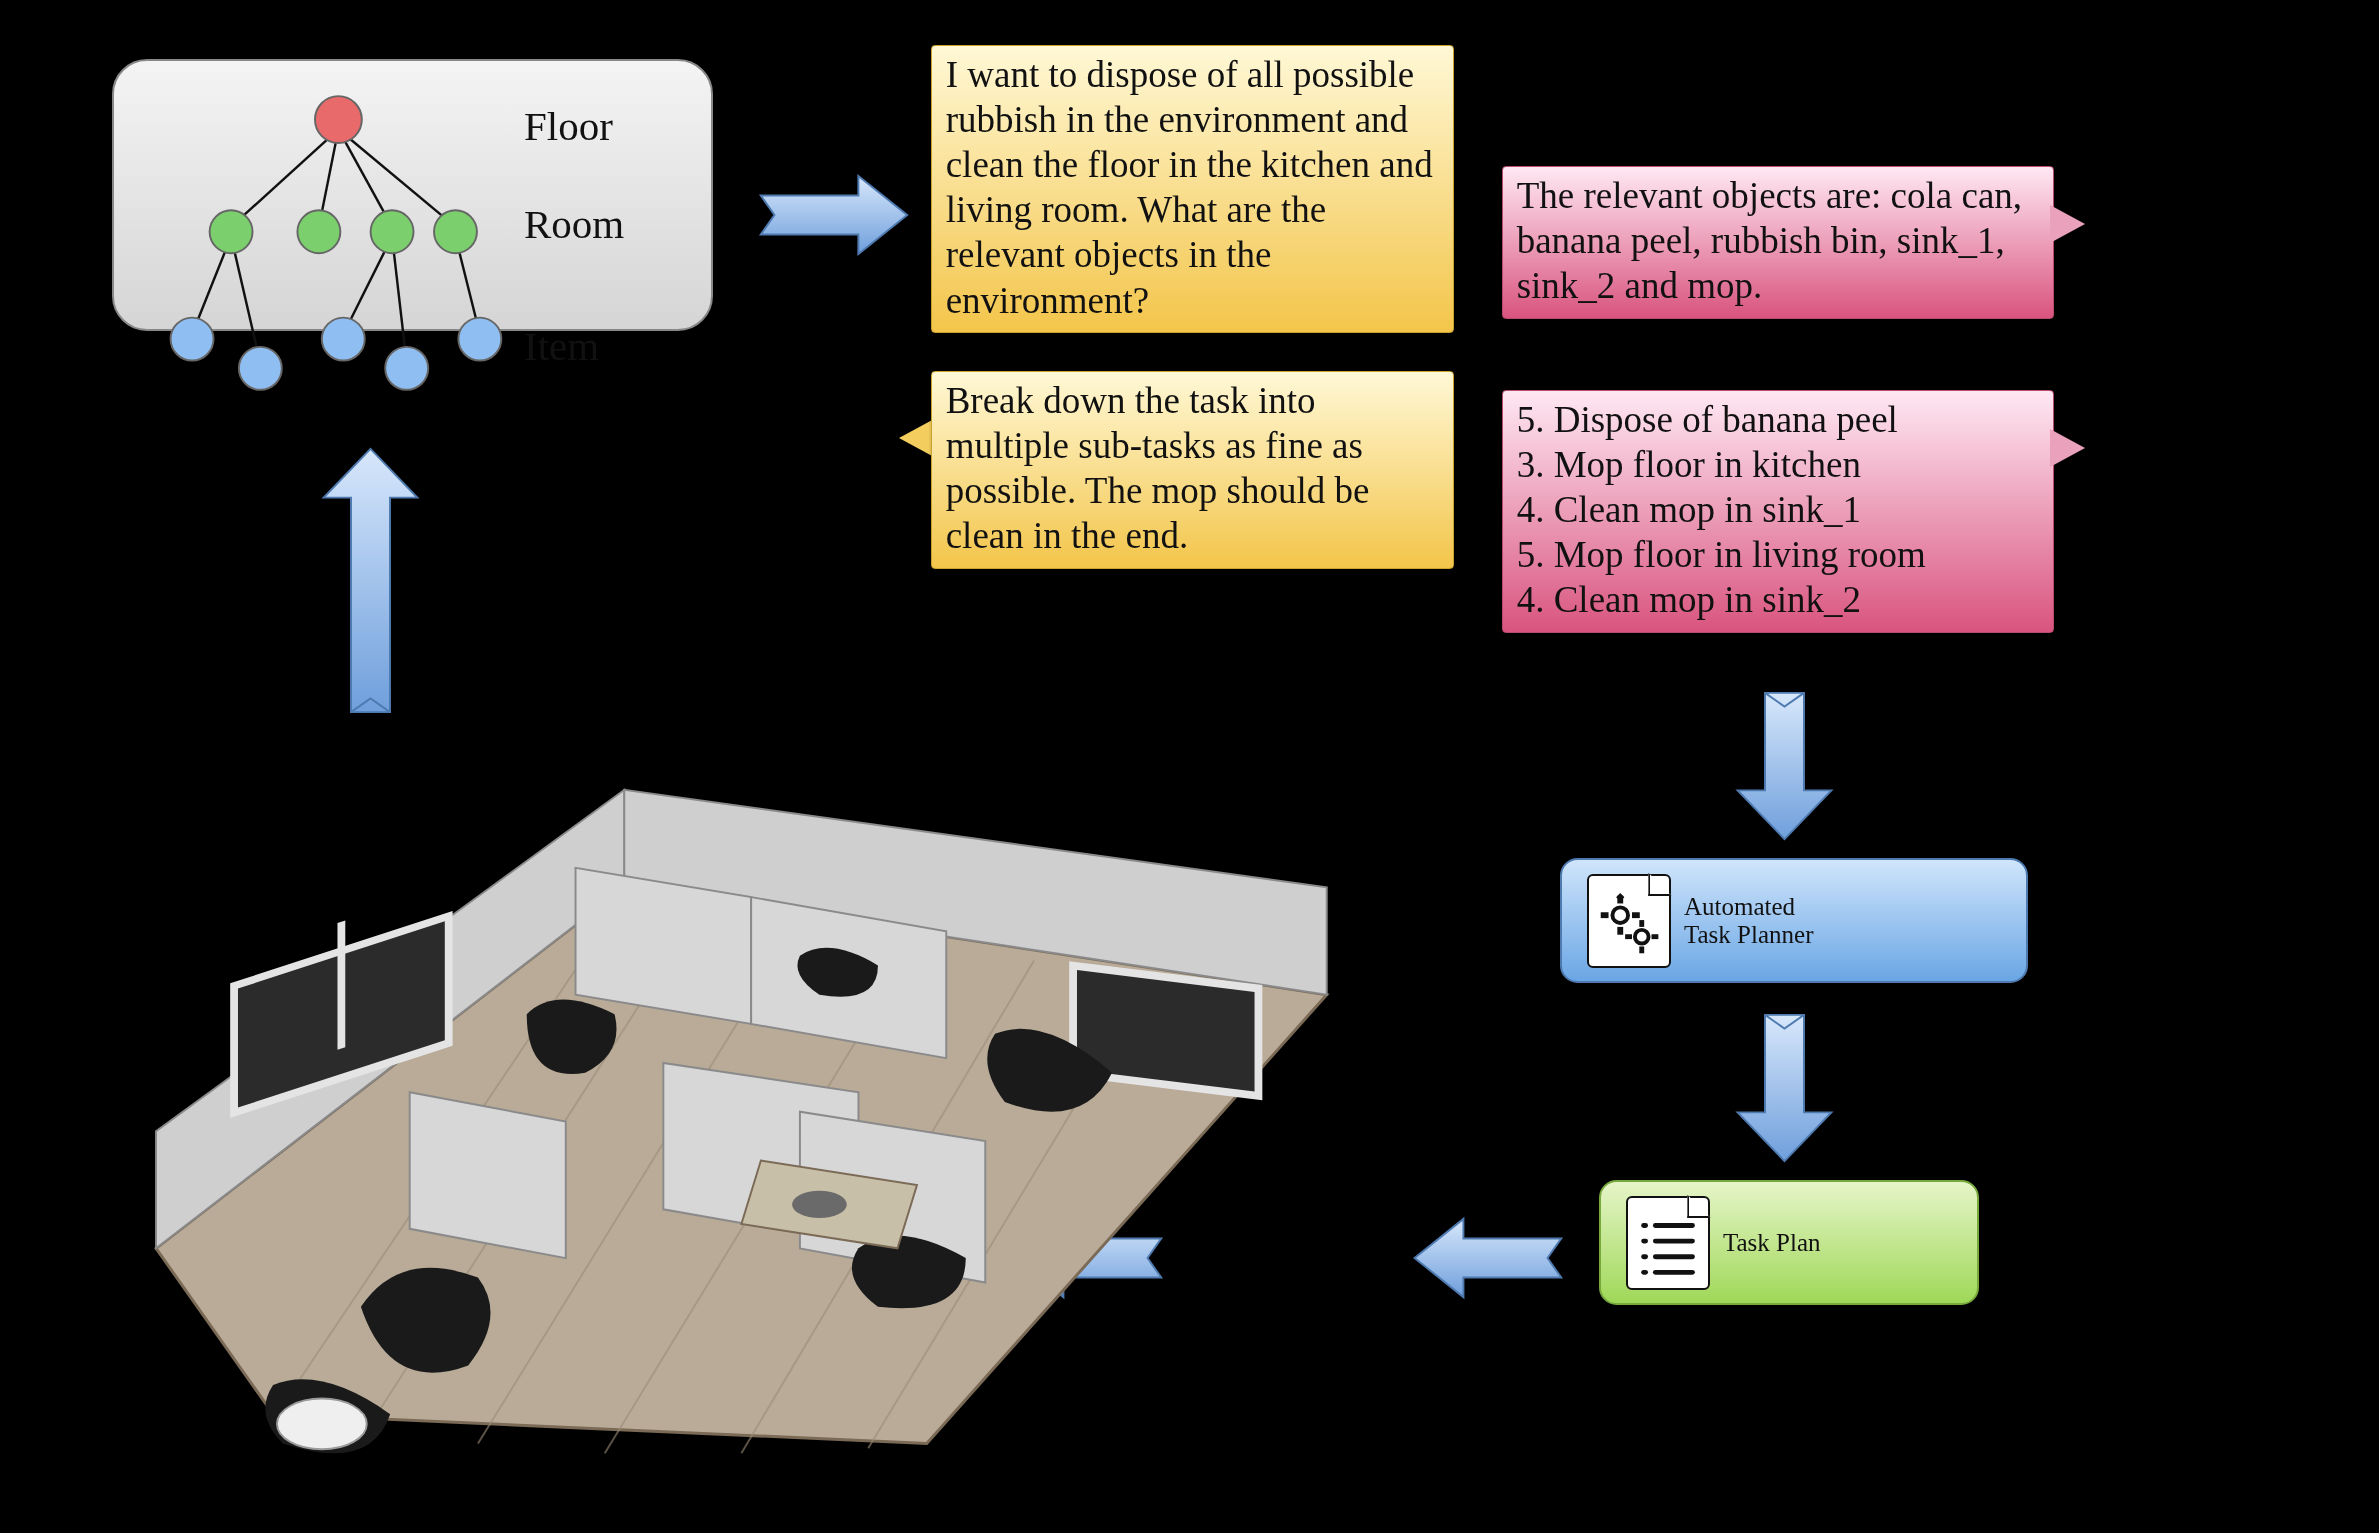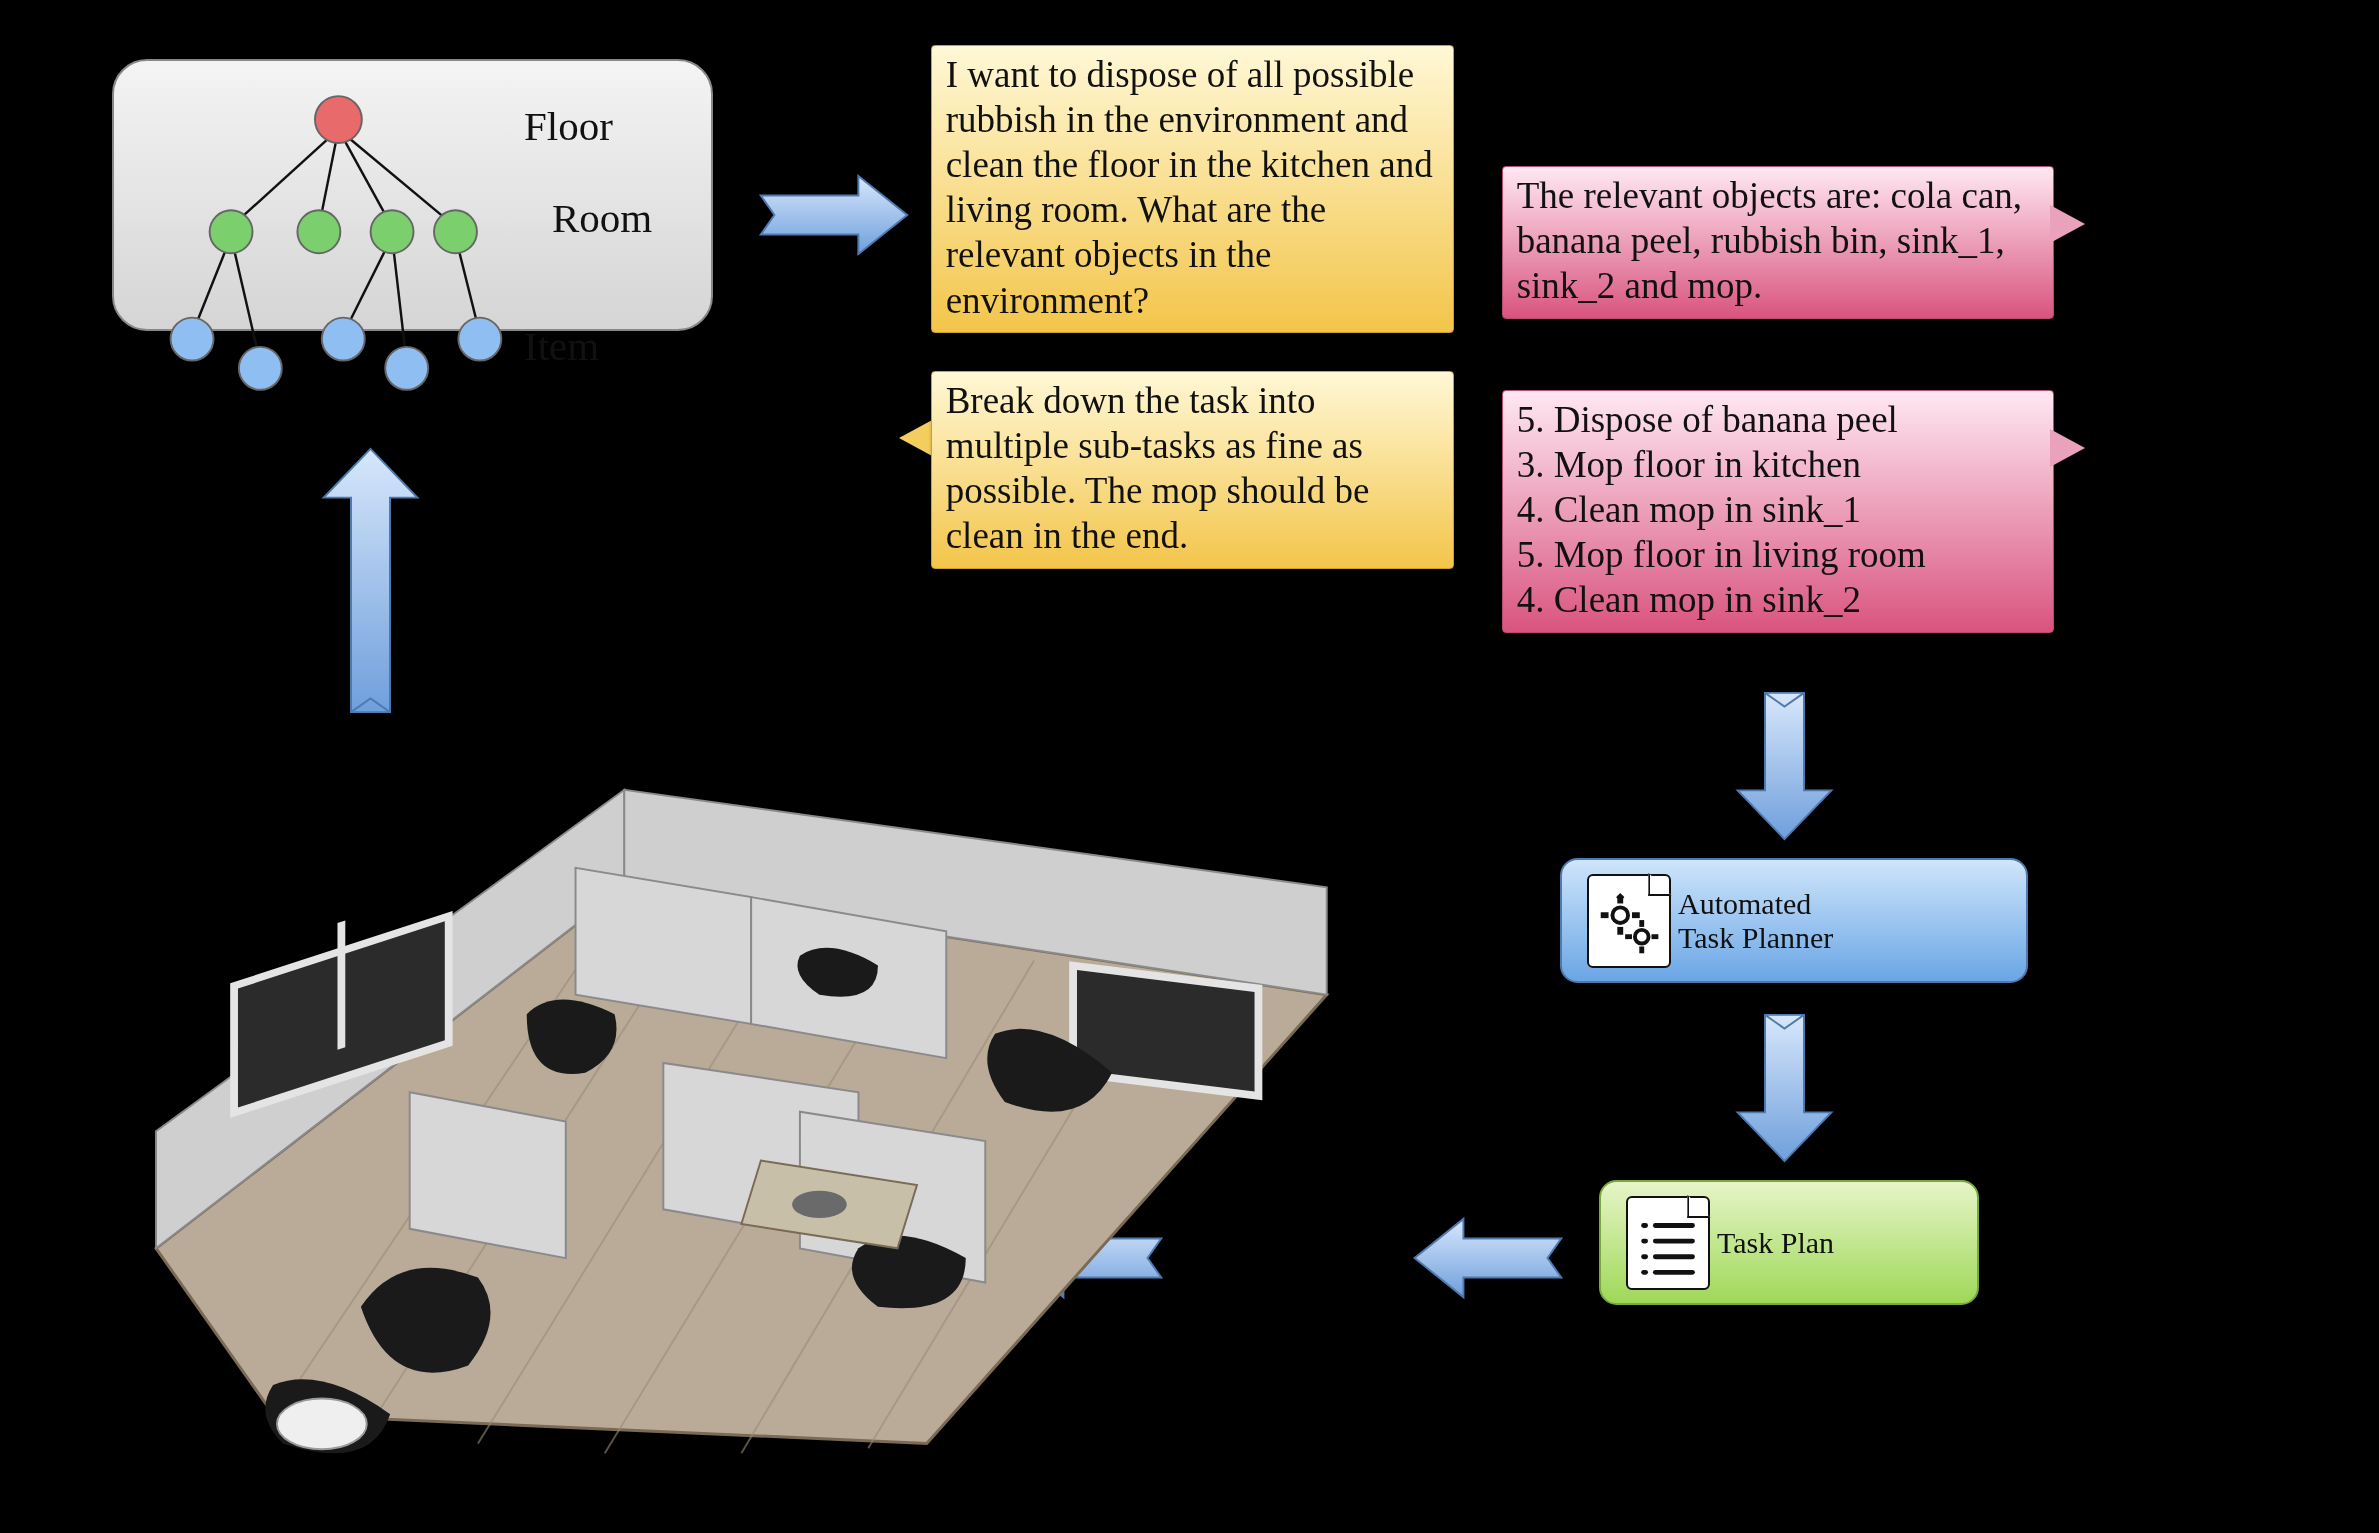--- a/index.html
+++ b/index.html
@@ -66,23 +66,23 @@
 
   
   .harrow, .varrow { position: absolute; }
 
   
   .module {
     position: absolute;
     border-radius: 17.6px;
     display: flex;
     align-items: center;
-    gap: 7px;
+    gap: 13px;
     padding: 13.7px 25px;
-    font-size: 30px;
+    font-size: 25px;
     color: #111;
     box-shadow: 2px 2.9px 5.9px rgba(0,0,0,0.5);
     font-family: Liberation Serif, serif;
   }
   .module.blue {
     background: linear-gradient(180deg, #cfe5fb 0%, #6aa6e5 100%);
     border: 2px solid #4e7ab0;
   }
   .module.green {
     background: linear-gradient(180deg, #e6f5c8 0%, #9fd858 100%);
@@ -143,21 +143,21 @@
       <circle cx="285" cy="175" r="22" fill="#7bcf6c"></circle>
       <circle cx="350" cy="175" r="22" fill="#7bcf6c"></circle>
       <circle cx="80" cy="285" r="22" fill="#8fbff2"></circle>
       <circle cx="150" cy="315" r="22" fill="#8fbff2"></circle>
       <circle cx="235" cy="285" r="22" fill="#8fbff2"></circle>
       <circle cx="300" cy="315" r="22" fill="#8fbff2"></circle>
       <circle cx="375" cy="285" r="22" fill="#8fbff2"></circle>
     </g>
   </svg>
   <div class="tree-label" style="left:410px; top:41px;">Floor</div>
-  <div class="tree-label" style="left:410px; top:133px;margin-left:28px;">Room</div>
+  <div class="tree-label" style="left:410px; top:139px;">Room</div>
   <div class="tree-label" style="left:410px; top:261px;">Item</div>
 </div>
 
 <svg class="harrow" style="left:751px; top:166px;" width="164" height="98" viewBox="0 0 168 100">
   <defs>
     <linearGradient id="ag" x1="0" y1="0" x2="0" y2="1">
       <stop offset="0%" stop-color="#d7e7fb"></stop>
         <stop offset="100%" stop-color="#6f9fdc"></stop>
     </linearGradient>
   </defs>

